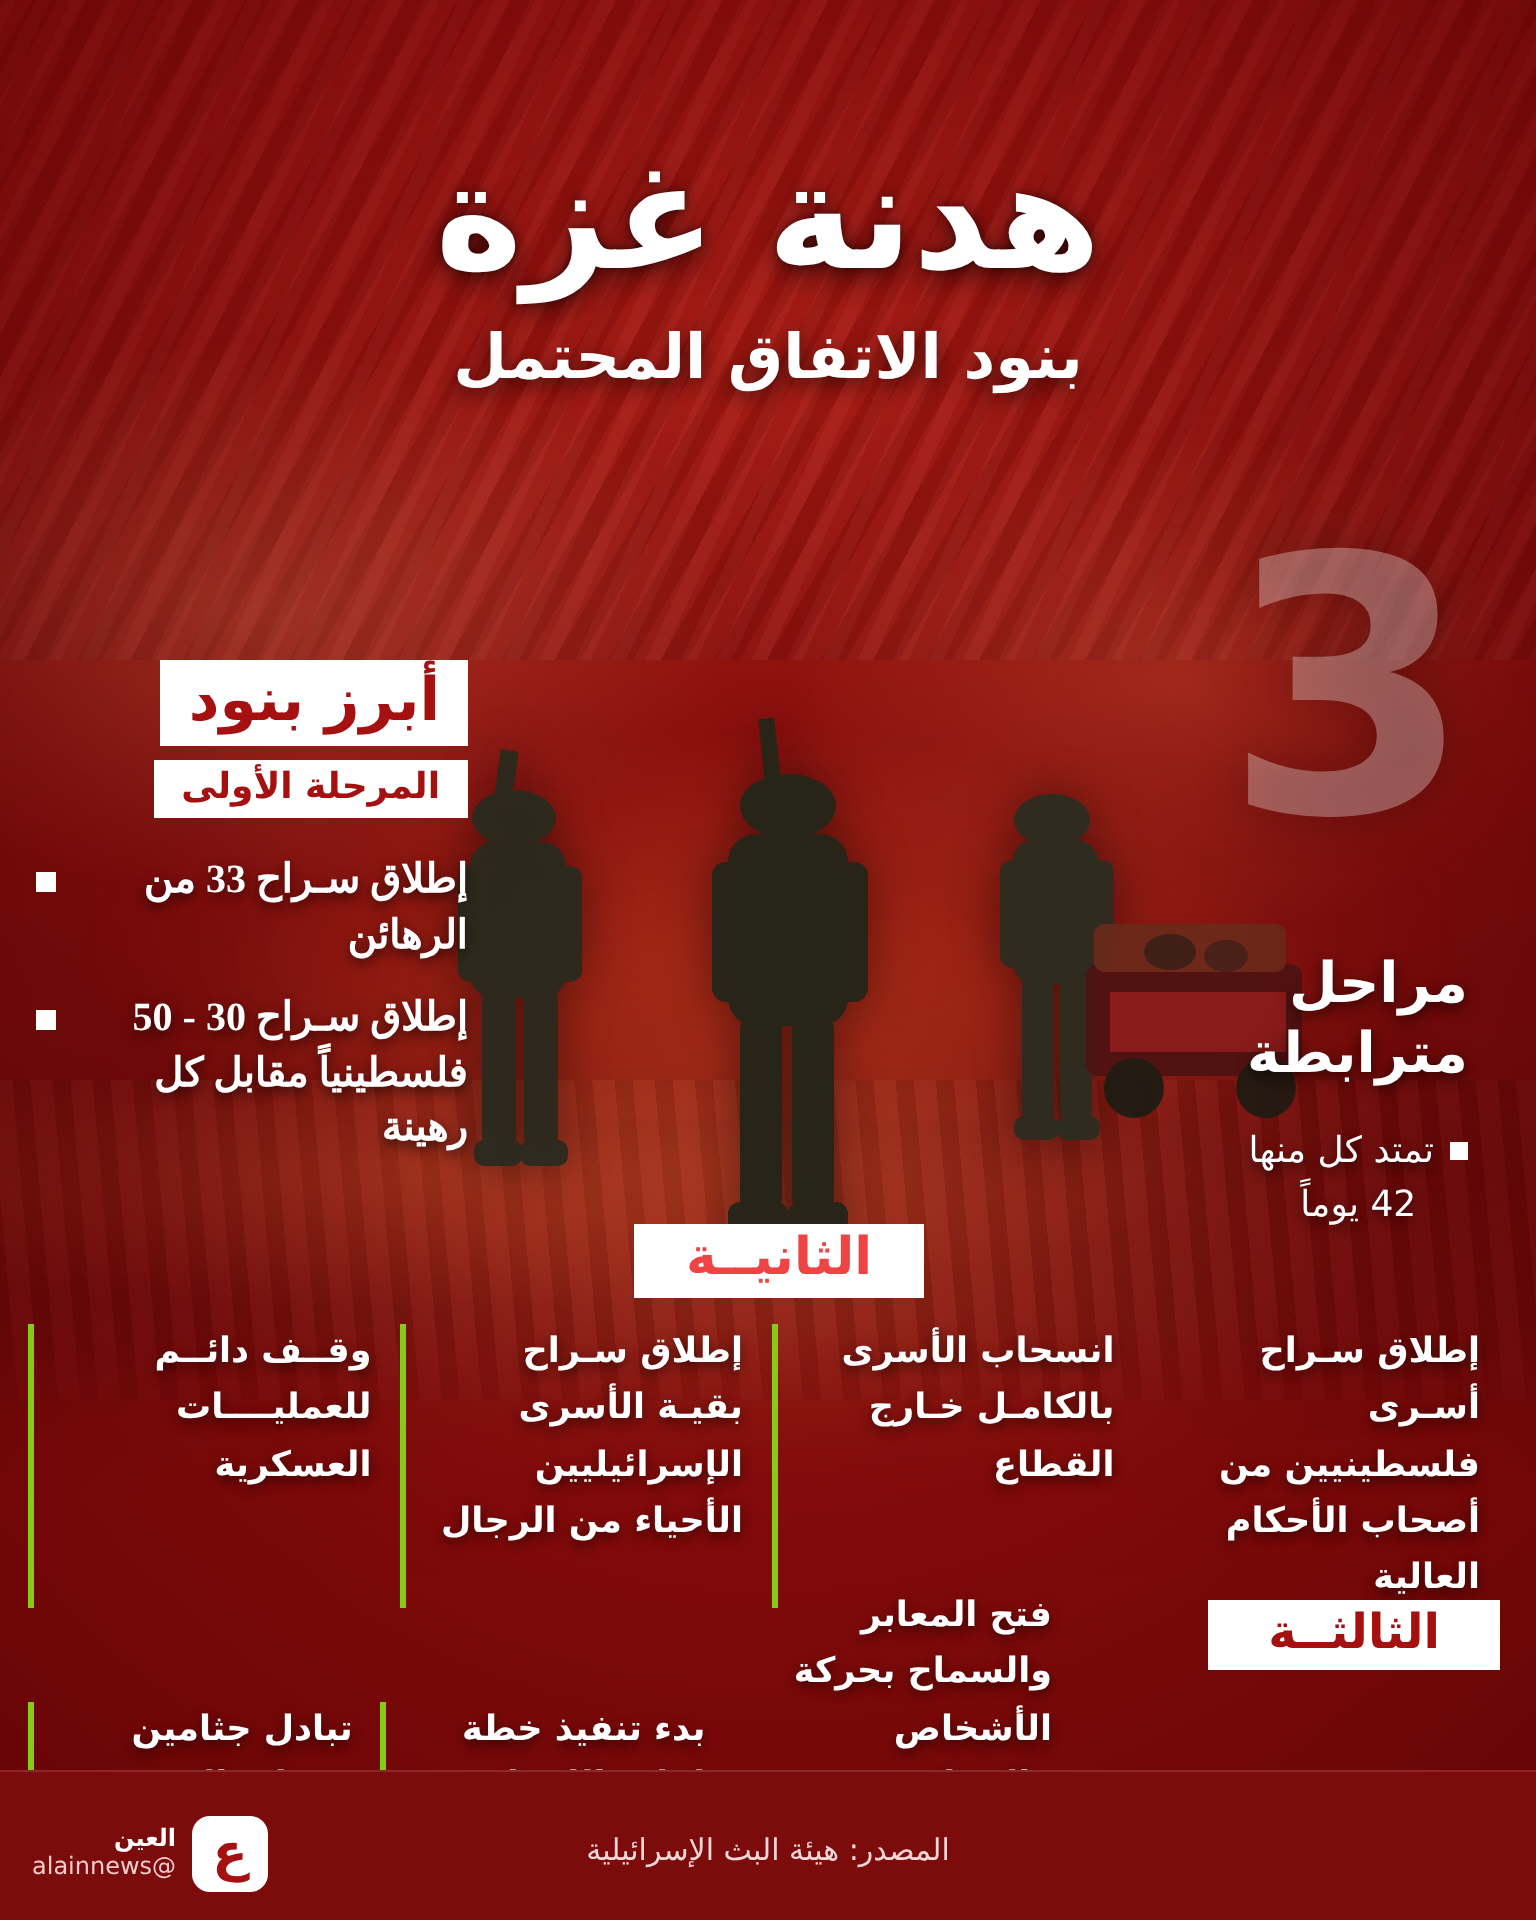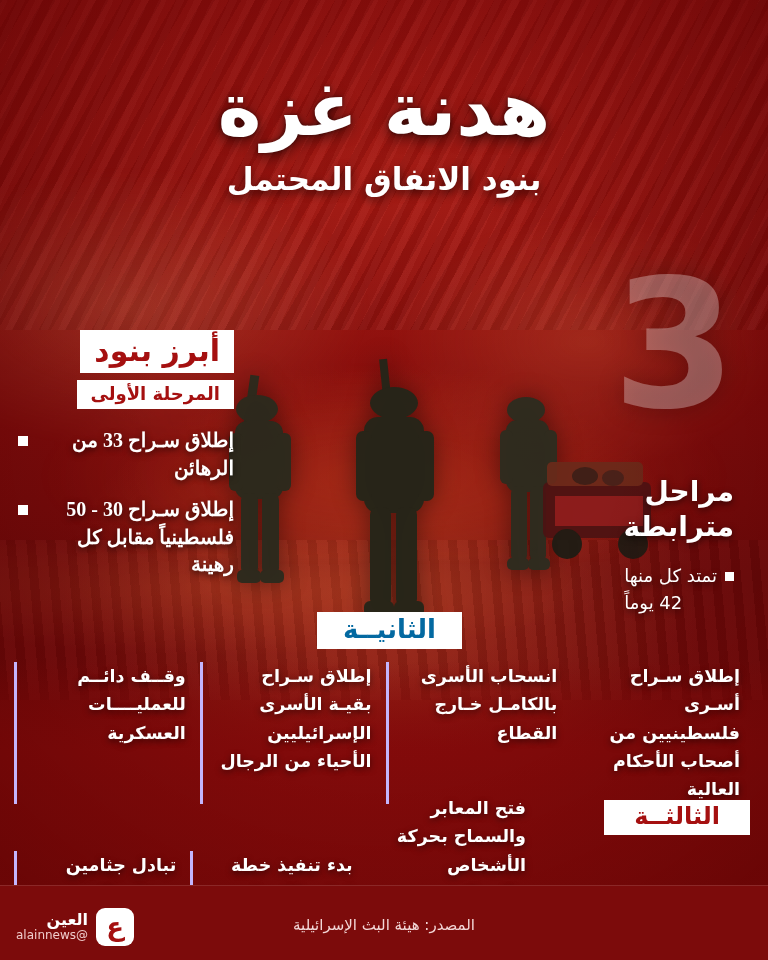--- a/index.html
+++ b/index.html
@@ -77,21 +77,21 @@
     font-size:178px;font-weight:bold;line-height:.82;
     color:rgba(255,255,255,.30);
     text-shadow:0 0 26px rgba(0,0,0,.25);
   }
   .bignum-label{
     position:absolute;right:34px;top:474px;text-align:right;
     font-size:28px;font-weight:bold;line-height:1.25;
     text-shadow:0 2px 7px rgba(0,0,0,.6);
   }
   .bignum-note{
-    position:absolute;right:34px;top:562px;text-align:left;
+    position:absolute;right:34px;top:562px;text-align:center;
     font-size:18px;line-height:1.5;
     text-shadow:0 2px 6px rgba(0,0,0,.6);
   }
   .bignum-note .tick{
     display:inline-block;width:9px;height:9px;background:#fff;
     margin-left:8px;vertical-align:1px;
   }
 
   
   .phase1{position:absolute;left:18px;top:330px;width:216px;text-align:right;}
@@ -105,32 +105,32 @@
   .p1-list li{
     display:flex;flex-direction:row-reverse;align-items:flex-start;gap:9px;
     font-size:20px;font-weight:bold;line-height:1.38;margin-bottom:14px;
     text-shadow:0 2px 6px rgba(0,0,0,.6);
   }
   .bullet{flex:0 0 auto;width:10px;height:10px;background:#fff;margin-top:9px;}
 
   
   .phase2-head{
     position:absolute;right:306px;top:612px;
-    background:#fff;color:#0369a1;font-weight:bold;font-size:26px;
+    background:#fff;color:#ef4444;font-weight:bold;font-size:26px;
     padding:2px 26px 5px;letter-spacing:4px;
   }
   .cols{
     position:absolute;left:14px;right:14px;top:662px;
     display:flex;flex-direction:row-reverse;gap:0;
   }
   .col{
     flex:1;padding:0 14px;text-align:right;
     font-size:17.5px;font-weight:bold;line-height:1.62;
     text-shadow:0 2px 6px rgba(0,0,0,.55);
-    border-left:3px solid #c4b5fd;
+    border-left:3px solid #84cc16;
     letter-spacing:.3px;
   }
   .col:last-child{border-left:none;}
 
   
   .phase3-head{
     position:absolute;right:18px;top:800px;
     background:#fff;color:#a51010;font-weight:bold;font-size:24px;
     padding:2px 30px 5px;letter-spacing:4px;
   }
@@ -152,21 +152,21 @@
   }
   .brand{
     position:absolute;left:16px;bottom:14px;display:flex;align-items:center;gap:8px;
   }
   .brand-badge{
     width:38px;height:38px;border-radius:9px;background:#fff;color:#a51010;
     display:flex;align-items:center;justify-content:center;
     font-size:26px;font-weight:bold;
   }
   .brand-text{line-height:1.15;text-align:right;}
-  .brand-ar{font-size:16px;font-weight:bold;}
+  .brand-ar{font-size:12px;font-weight:bold;}
   .brand-handle{font-size:12px;color:#f0cccc;}
 </style>
 </head>
 <body>
 
 <div class="poster">
 
   <div class="bg-photo"></div>
   <div class="bg-rubble"></div>
   <div class="bg-smoke"></div>

